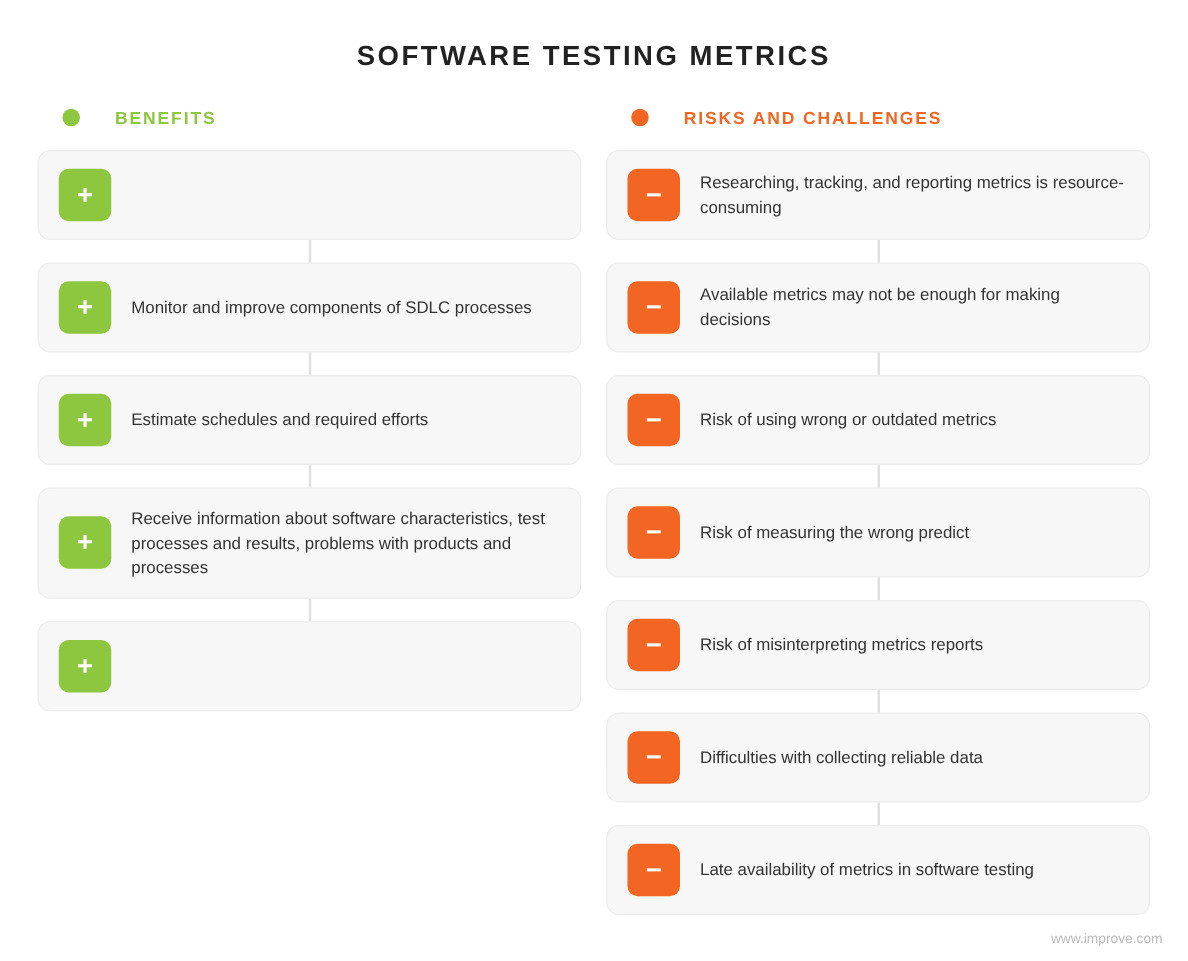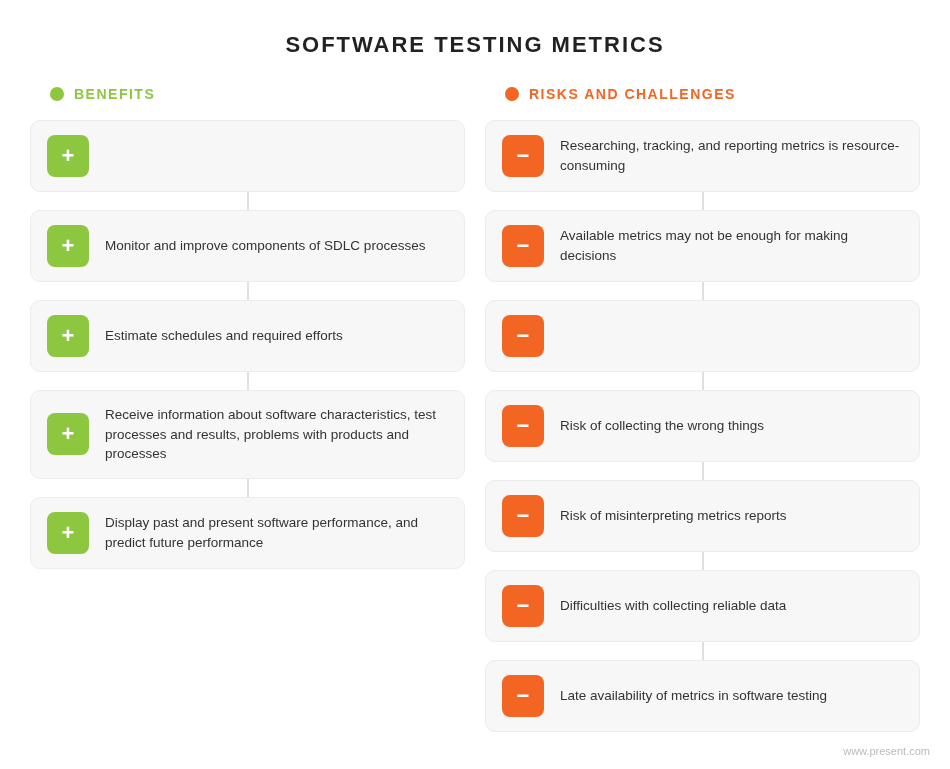--- a/index.html
+++ b/index.html
@@ -26,21 +26,21 @@
       gap: 20px;
     }
     .column {
       flex: 1;
       display: flex;
       flex-direction: column;
     }
     .column-header {
       display: flex;
       align-items: center;
-      gap: 10px;
+      gap: 28px;
       margin-bottom: 18px;
       padding-left: 20px;
     }
     .column-header-dot {
       width: 14px;
       height: 14px;
       border-radius: 50%;
       flex-shrink: 0;
     }
     .dot-green { background: #8dc63f; }
@@ -141,21 +141,20 @@
           <div class="connector-line"></div>
           <div class="item-card">
             <div class="icon-box icon-green">+</div>
             <span class="item-text">Receive information about software characteristics, test processes and results, problems with products and processes</span>
           </div>
         </div>
         <div class="item-wrapper">
           <div class="connector-line"></div>
           <div class="item-card">
             <div class="icon-box icon-green">+</div>
-            <span class="item-text">Display past and present software performance, and predict future performance</span>
           </div>
         </div>
       </div>
   </div>
 
   <div class="column">
     <div class="column-header">
       <div class="column-header-dot dot-orange"></div>
       <span class="column-header-label label-orange">RISKS AND CHALLENGES</span>
     </div>
@@ -170,27 +169,28 @@
           <div class="connector-line"></div>
           <div class="item-card">
             <div class="icon-box icon-orange">−</div>
             <span class="item-text">Available metrics may not be enough for making decisions</span>
           </div>
         </div>
         <div class="item-wrapper">
           <div class="connector-line"></div>
           <div class="item-card">
             <div class="icon-box icon-orange">−</div>
-          </div>
-        </div>
-        <div class="item-wrapper">
-          <div class="connector-line"></div>
-          <div class="item-card">
-            <div class="icon-box icon-orange">−</div>
-            <span class="item-text">Risk of collecting the wrong things</span>
+            <span class="item-text">Risk of using wrong or outdated metrics</span>
+          </div>
+        </div>
+        <div class="item-wrapper">
+          <div class="connector-line"></div>
+          <div class="item-card">
+            <div class="icon-box icon-orange">−</div>
+            <span class="item-text">Risk of measuring the wrong predict</span>
           </div>
         </div>
         <div class="item-wrapper">
           <div class="connector-line"></div>
           <div class="item-card">
             <div class="icon-box icon-orange">−</div>
             <span class="item-text">Risk of misinterpreting metrics reports</span>
           </div>
         </div>
         <div class="item-wrapper">
@@ -204,13 +204,13 @@
           <div class="connector-line"></div>
           <div class="item-card">
             <div class="icon-box icon-orange">−</div>
             <span class="item-text">Late availability of metrics in software testing</span>
           </div>
         </div>
       </div>
   </div>
 </div>
 
-<div class="footer-watermark">www.present.com</div>
+<div class="footer-watermark">www.improve.com</div>
 
 </body></html>

